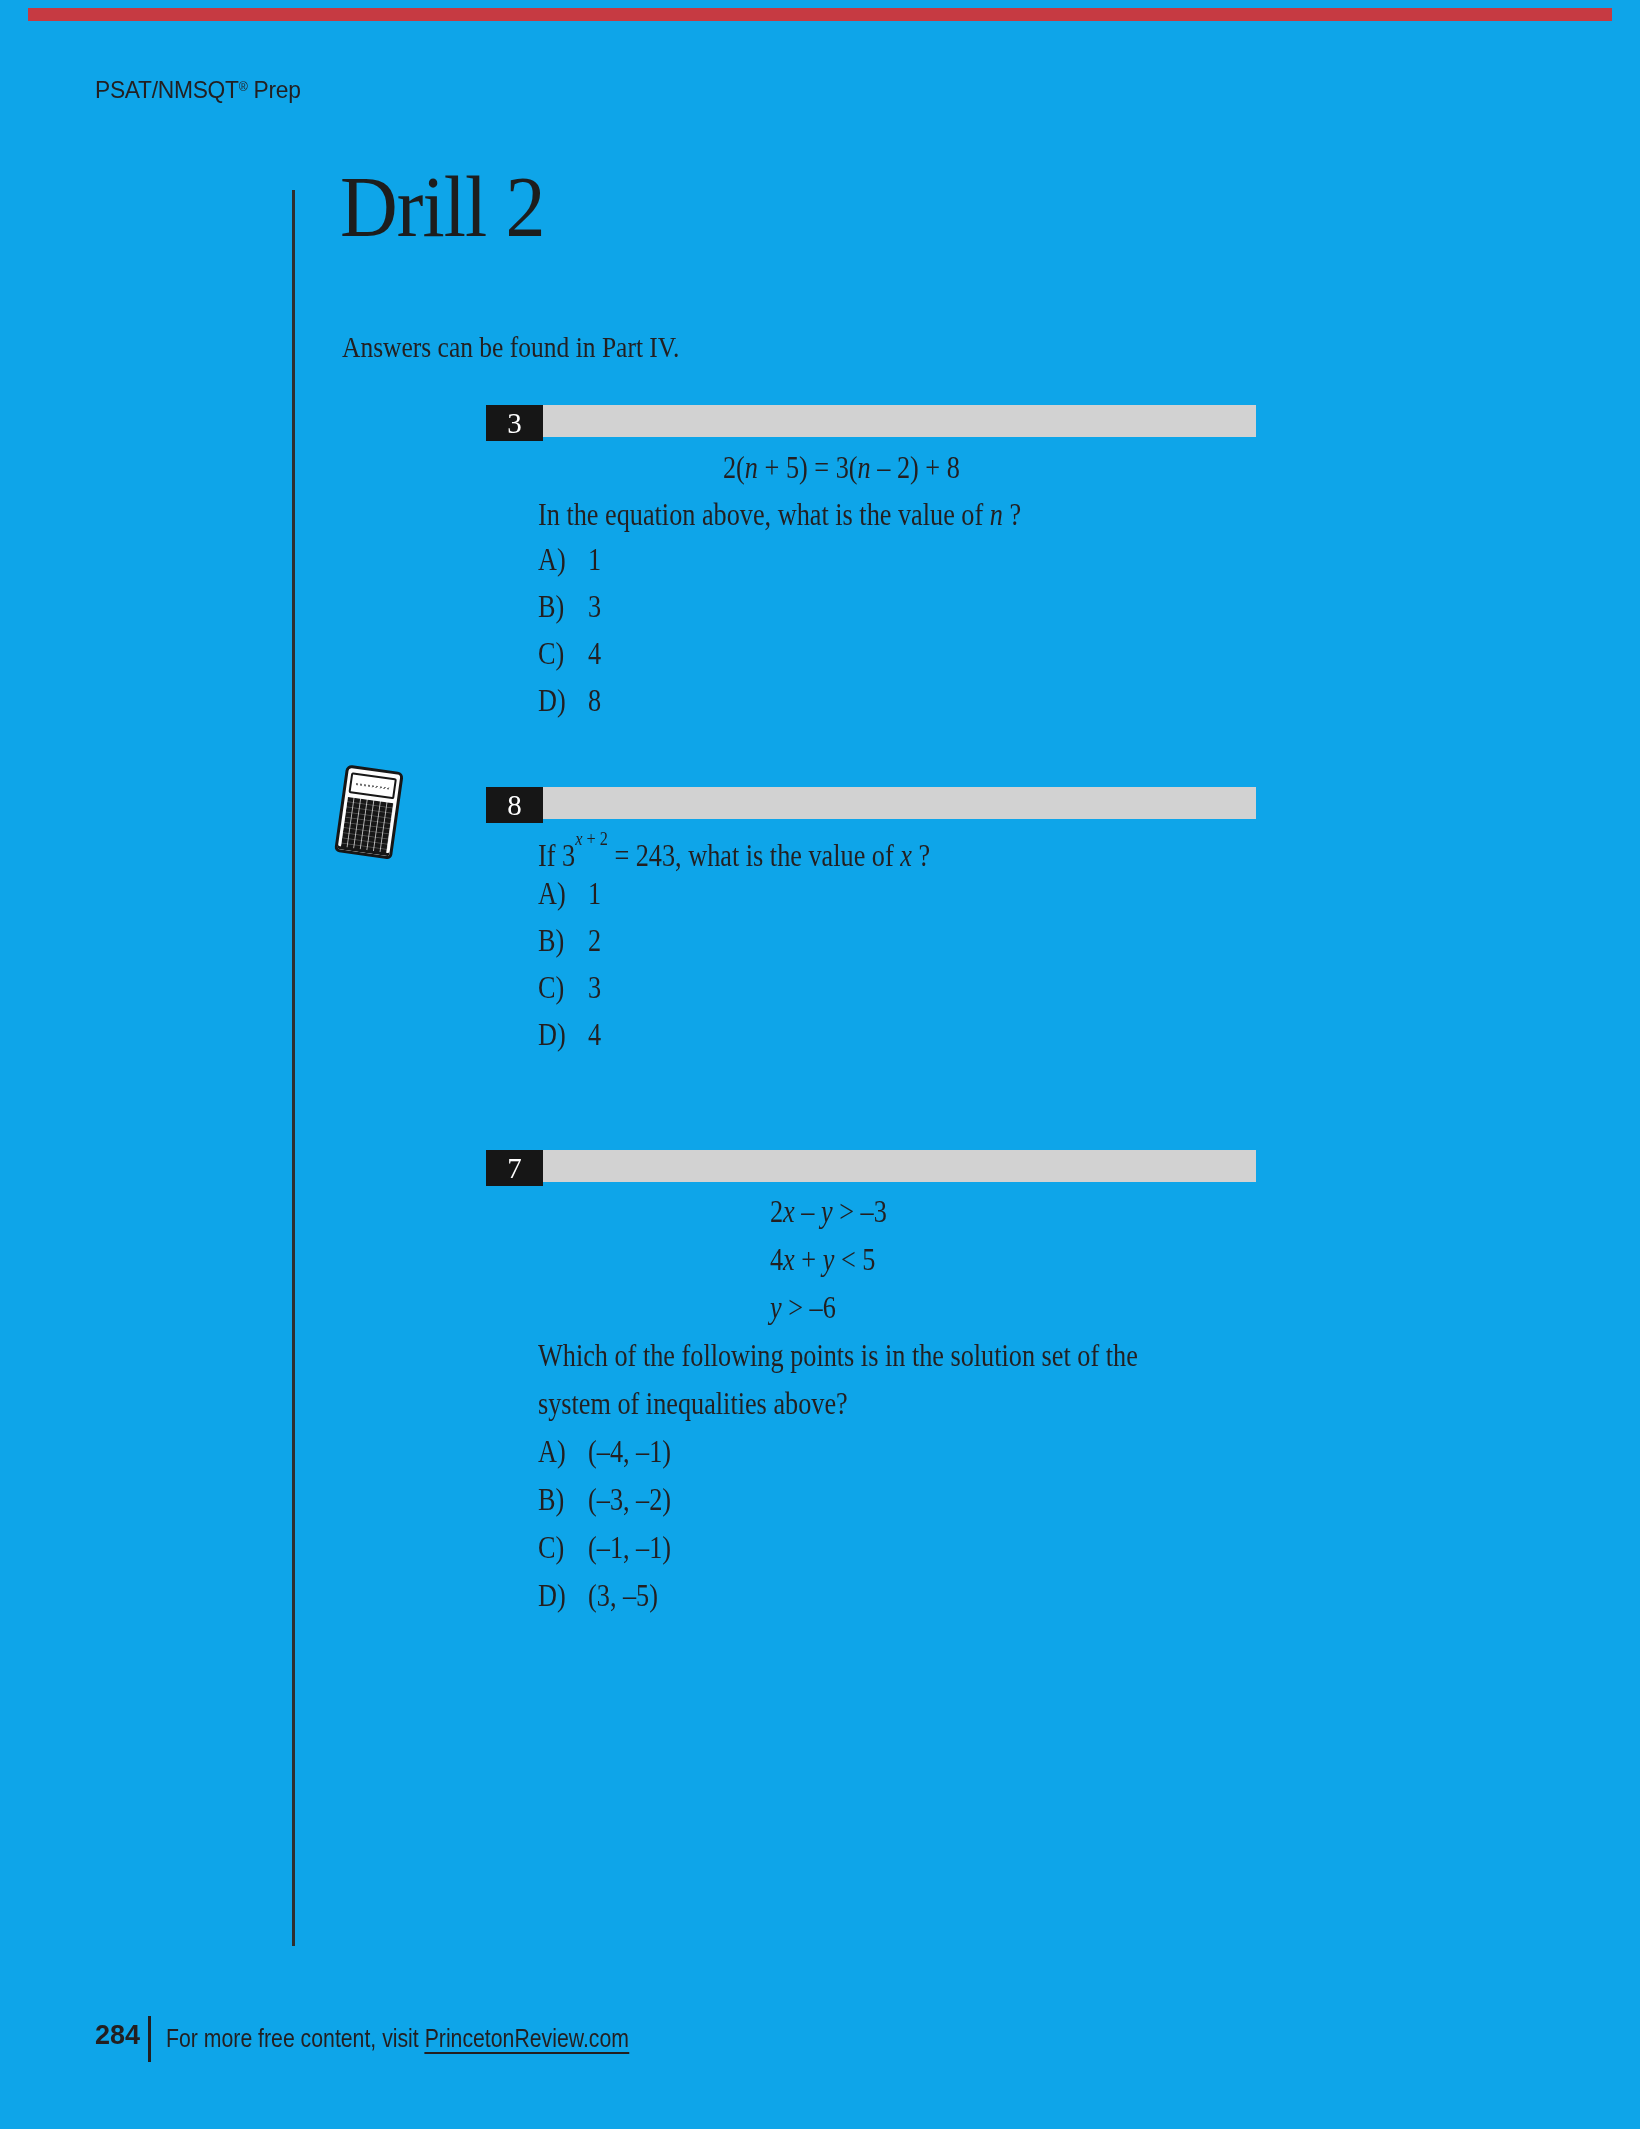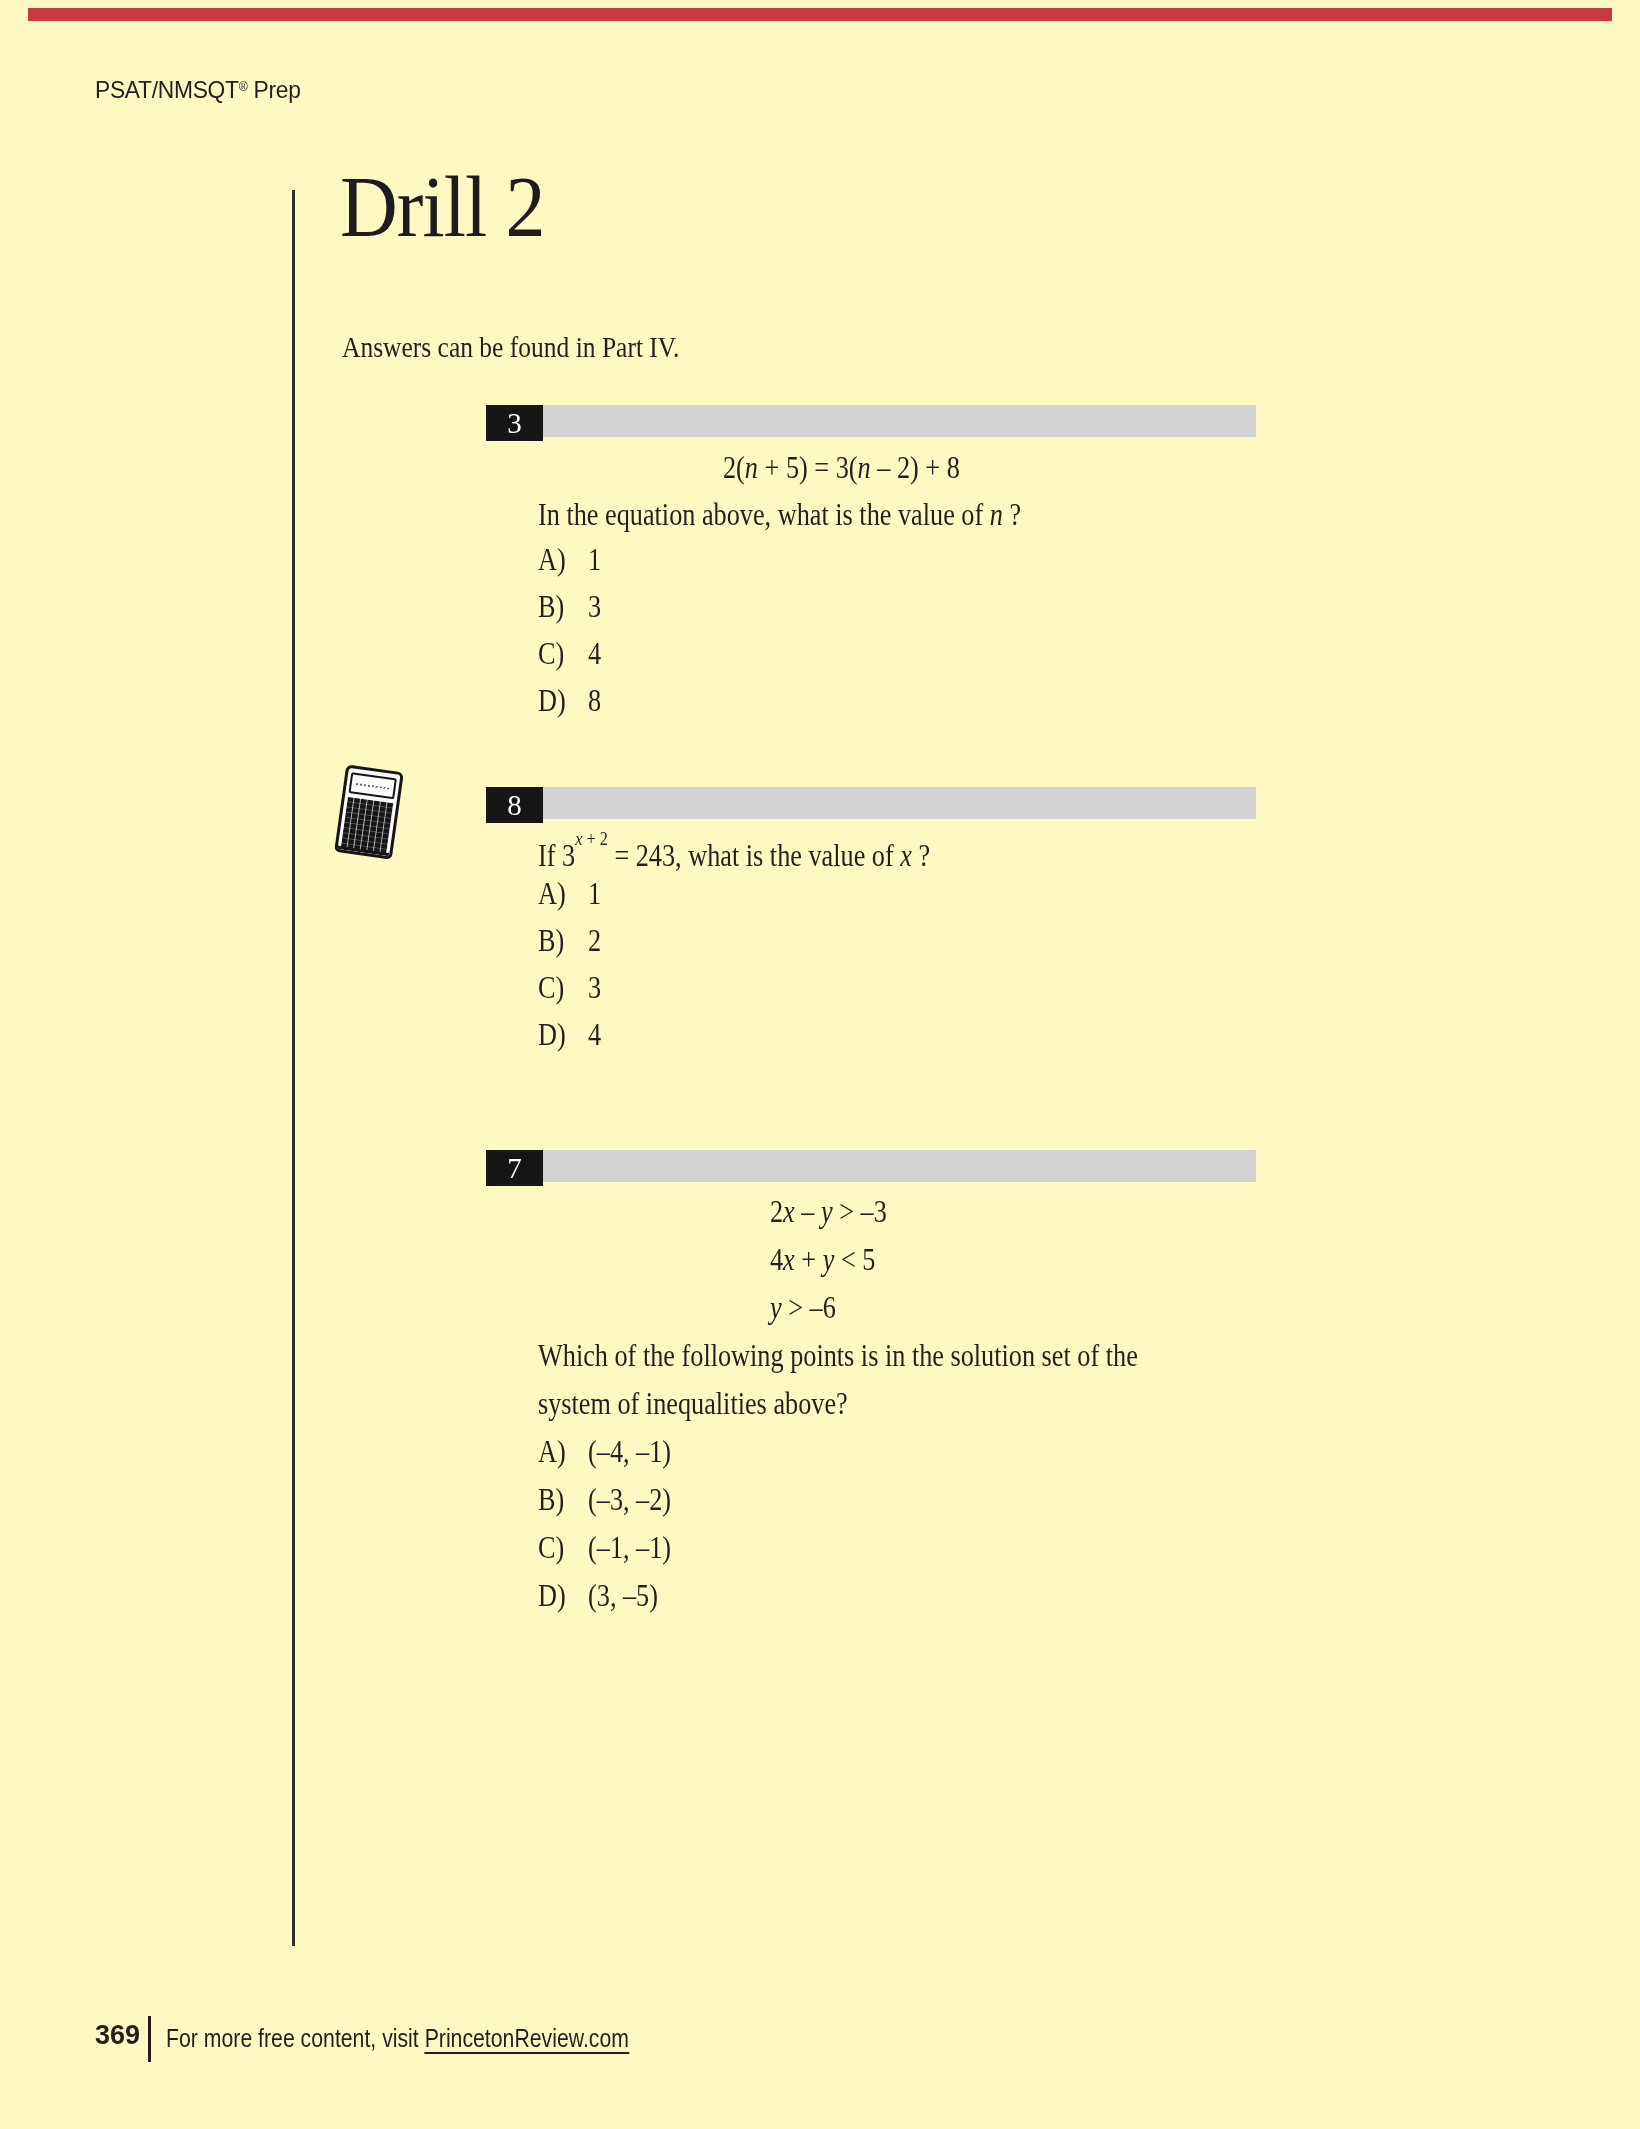--- a/index.html
+++ b/index.html
@@ -1,19 +1,19 @@
 <!DOCTYPE html>
 <html><head>
 <meta charset="utf-8">
 <style>
   html,body { margin:0; padding:0; background:#ffffff; }
   .page {
     position: relative;
     width: 1640px; height: 2129px;
-    background: #fef9c3;
+    background: #0ea5e9;
     color: #231f20;
     font-family: "Liberation Serif", "DejaVu Serif", serif;
     overflow: hidden;
   }
   .abs { position: absolute; }
 
   
   .red-bar { left: 28px; top: 8px; width: 1584px; height: 13px; background: #c63a42; }
 
   
@@ -180,17 +180,17 @@
   </div>
   <div class="abs text opt" style="left:538px; top:1528px">
     <span class="optletter">C)</span>
     <span class="optvalue">(–1, –1)</span>
   </div>
   <div class="abs text opt" style="left:538px; top:1576px">
     <span class="optletter">D)</span>
     <span class="optvalue">(3, –5)</span>
   </div>
 
-  <div class="abs folio">369</div>
+  <div class="abs folio">284</div>
   <div class="abs footer-divider"></div>
   <div class="abs footer-line"><span>For more free content, visit </span><a class="link" href="#">PrincetonReview.com</a></div>
 
 </div>
 
 </body></html>

